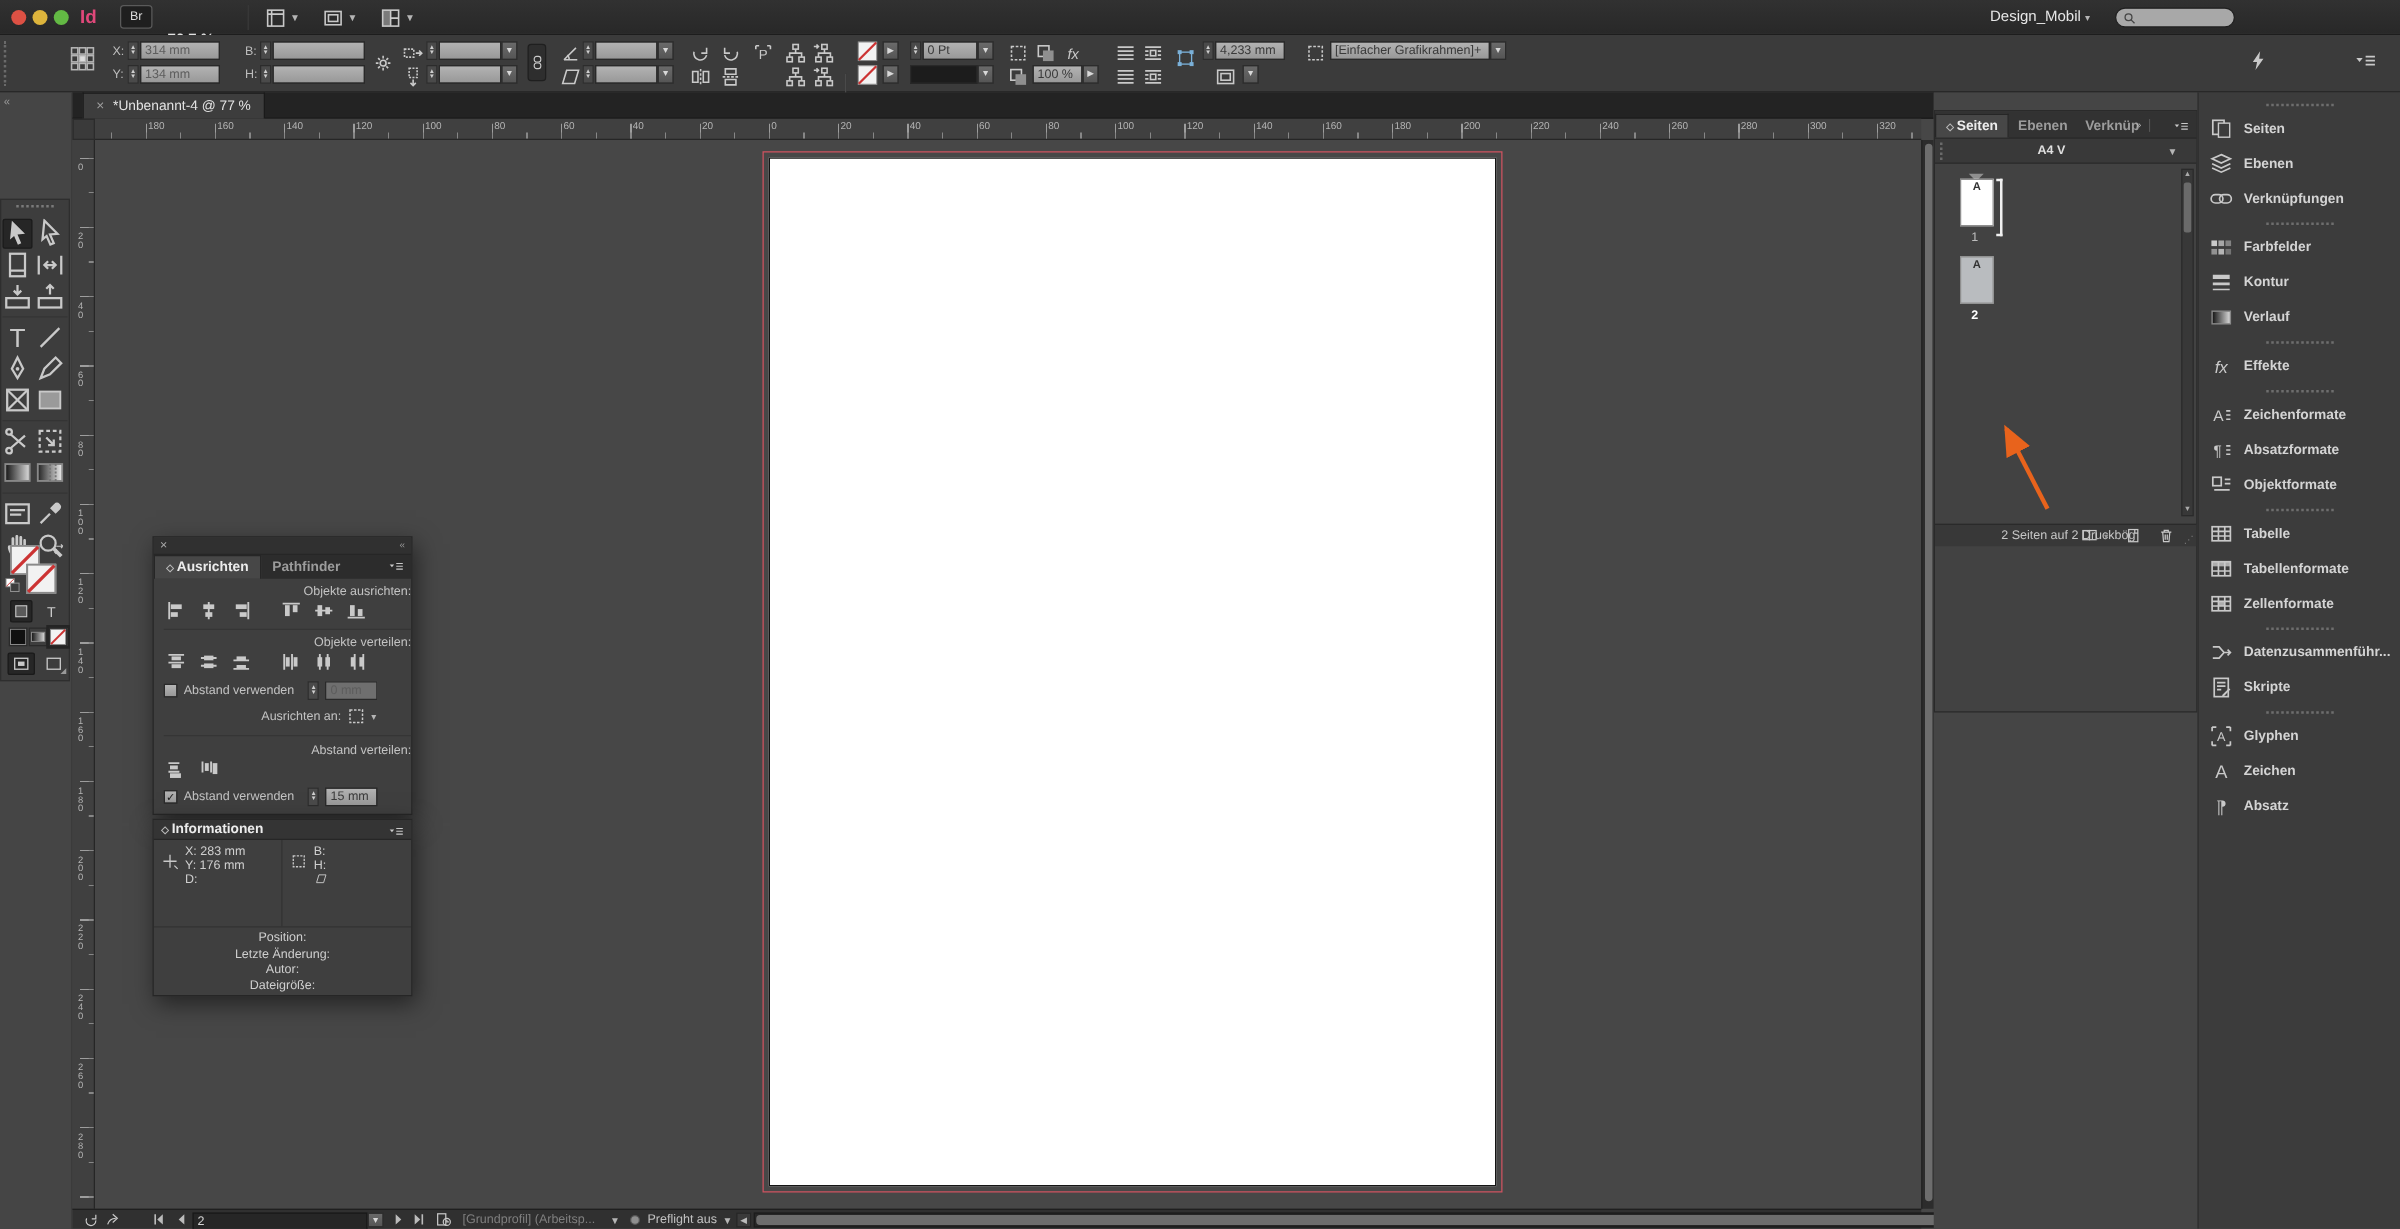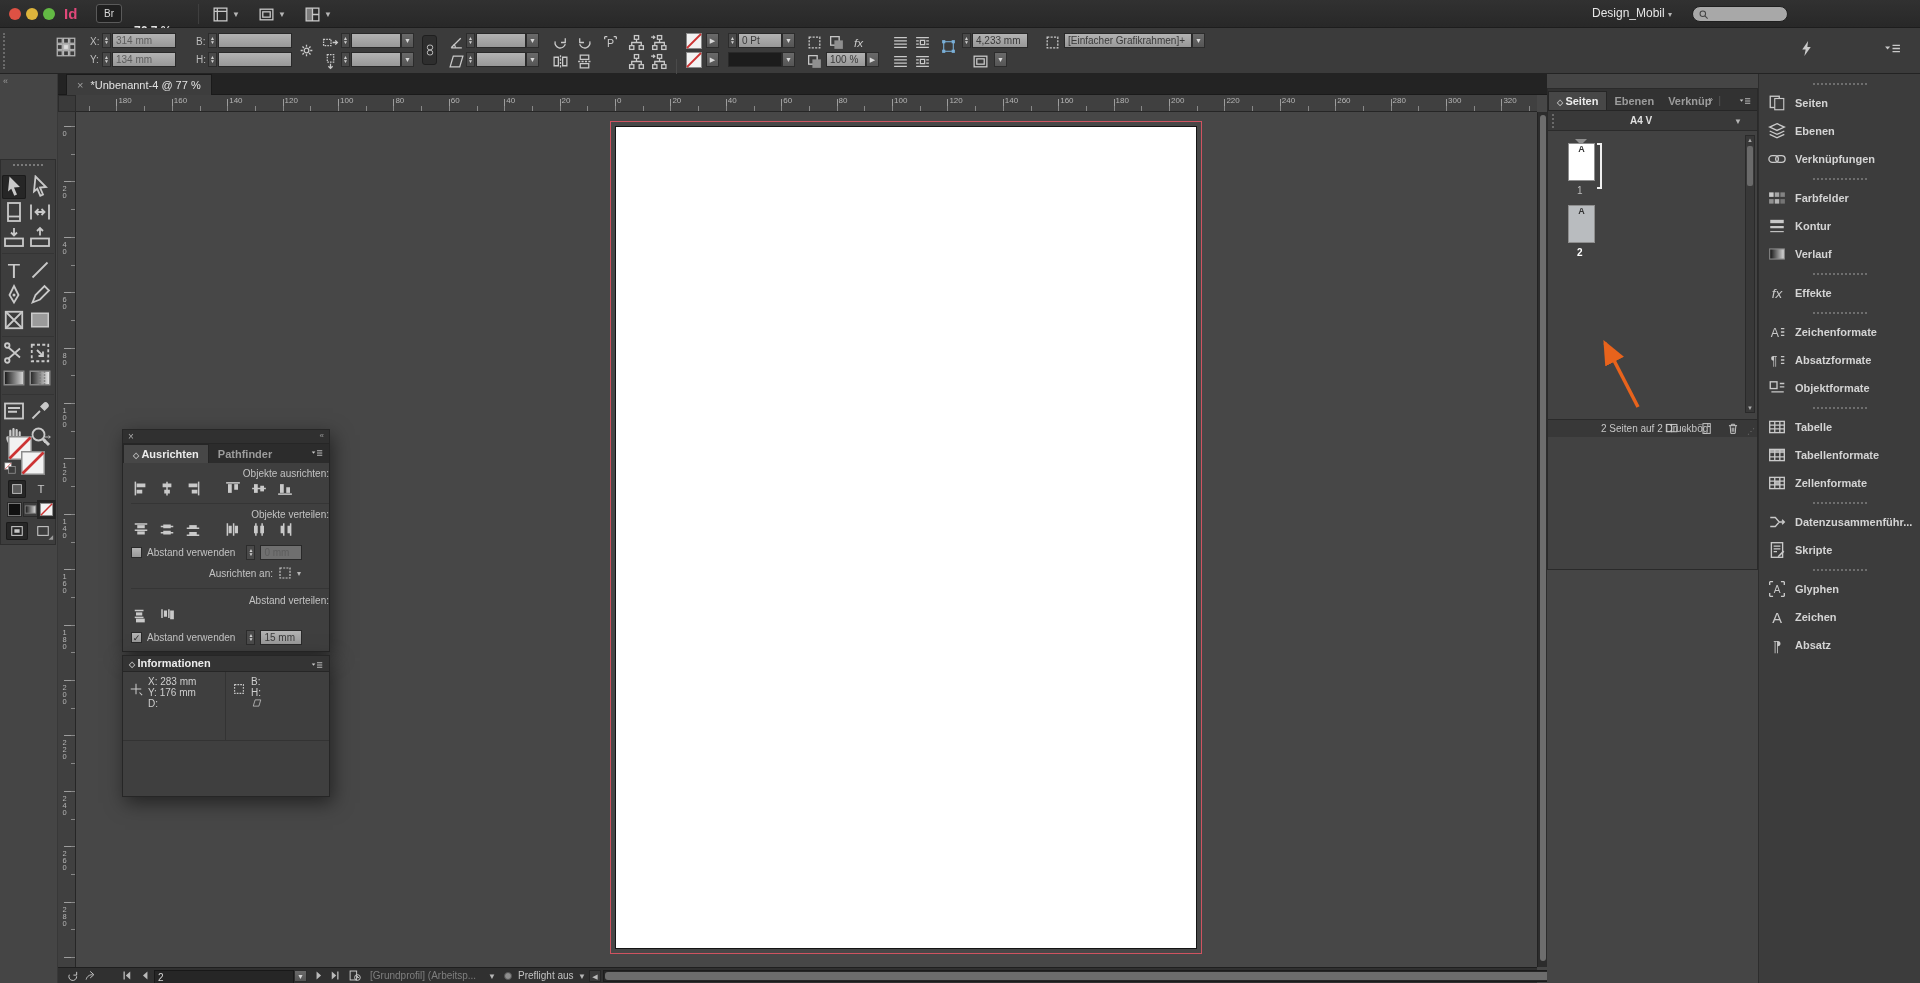--- a/index.html
+++ b/index.html
@@ -822,20 +822,26 @@
         <span>B:</span><br>
         <span>H:</span><br>
         <span style="display:inline-block;width:12px;height:10px;"><svg width="100%" height="100%" viewBox="0 0 16 16" preserveAspectRatio="xMidYMid meet">
               <path d="M5 3h9l-3 10H2z" stroke="#c9c9c9" fill="none" stroke-width="1.2"></path>
             </svg></span>
       </span>
     </div>
     <div style="height:26px;border-right:1px solid #333;"></div>
     <div style="height:26px;"></div>
   </div>
+  <div style="padding-top:3px;">
+    <div class="meta-row">Position:</div>
+    <div class="meta-row">Letzte Änderung:</div>
+    <div class="meta-row">Autor:</div>
+    <div class="meta-row">Dateigröße:</div>
+  </div>
 </div>
 
 <div class="abs dockcol2"></div>
 <div class="abs pagespanel">
   <div class="pp-tabbar">
     <div class="ptab active" style="padding:3px 8px;">
       <span style="font-size:8px;color:#bbb;">◇ </span><span>Seiten</span>
     </div>
     <div class="ptab" style="padding:3px 7px;">Ebenen</div>
     <div class="ptab" style="padding:3px 7px;">Verknüp</div>

